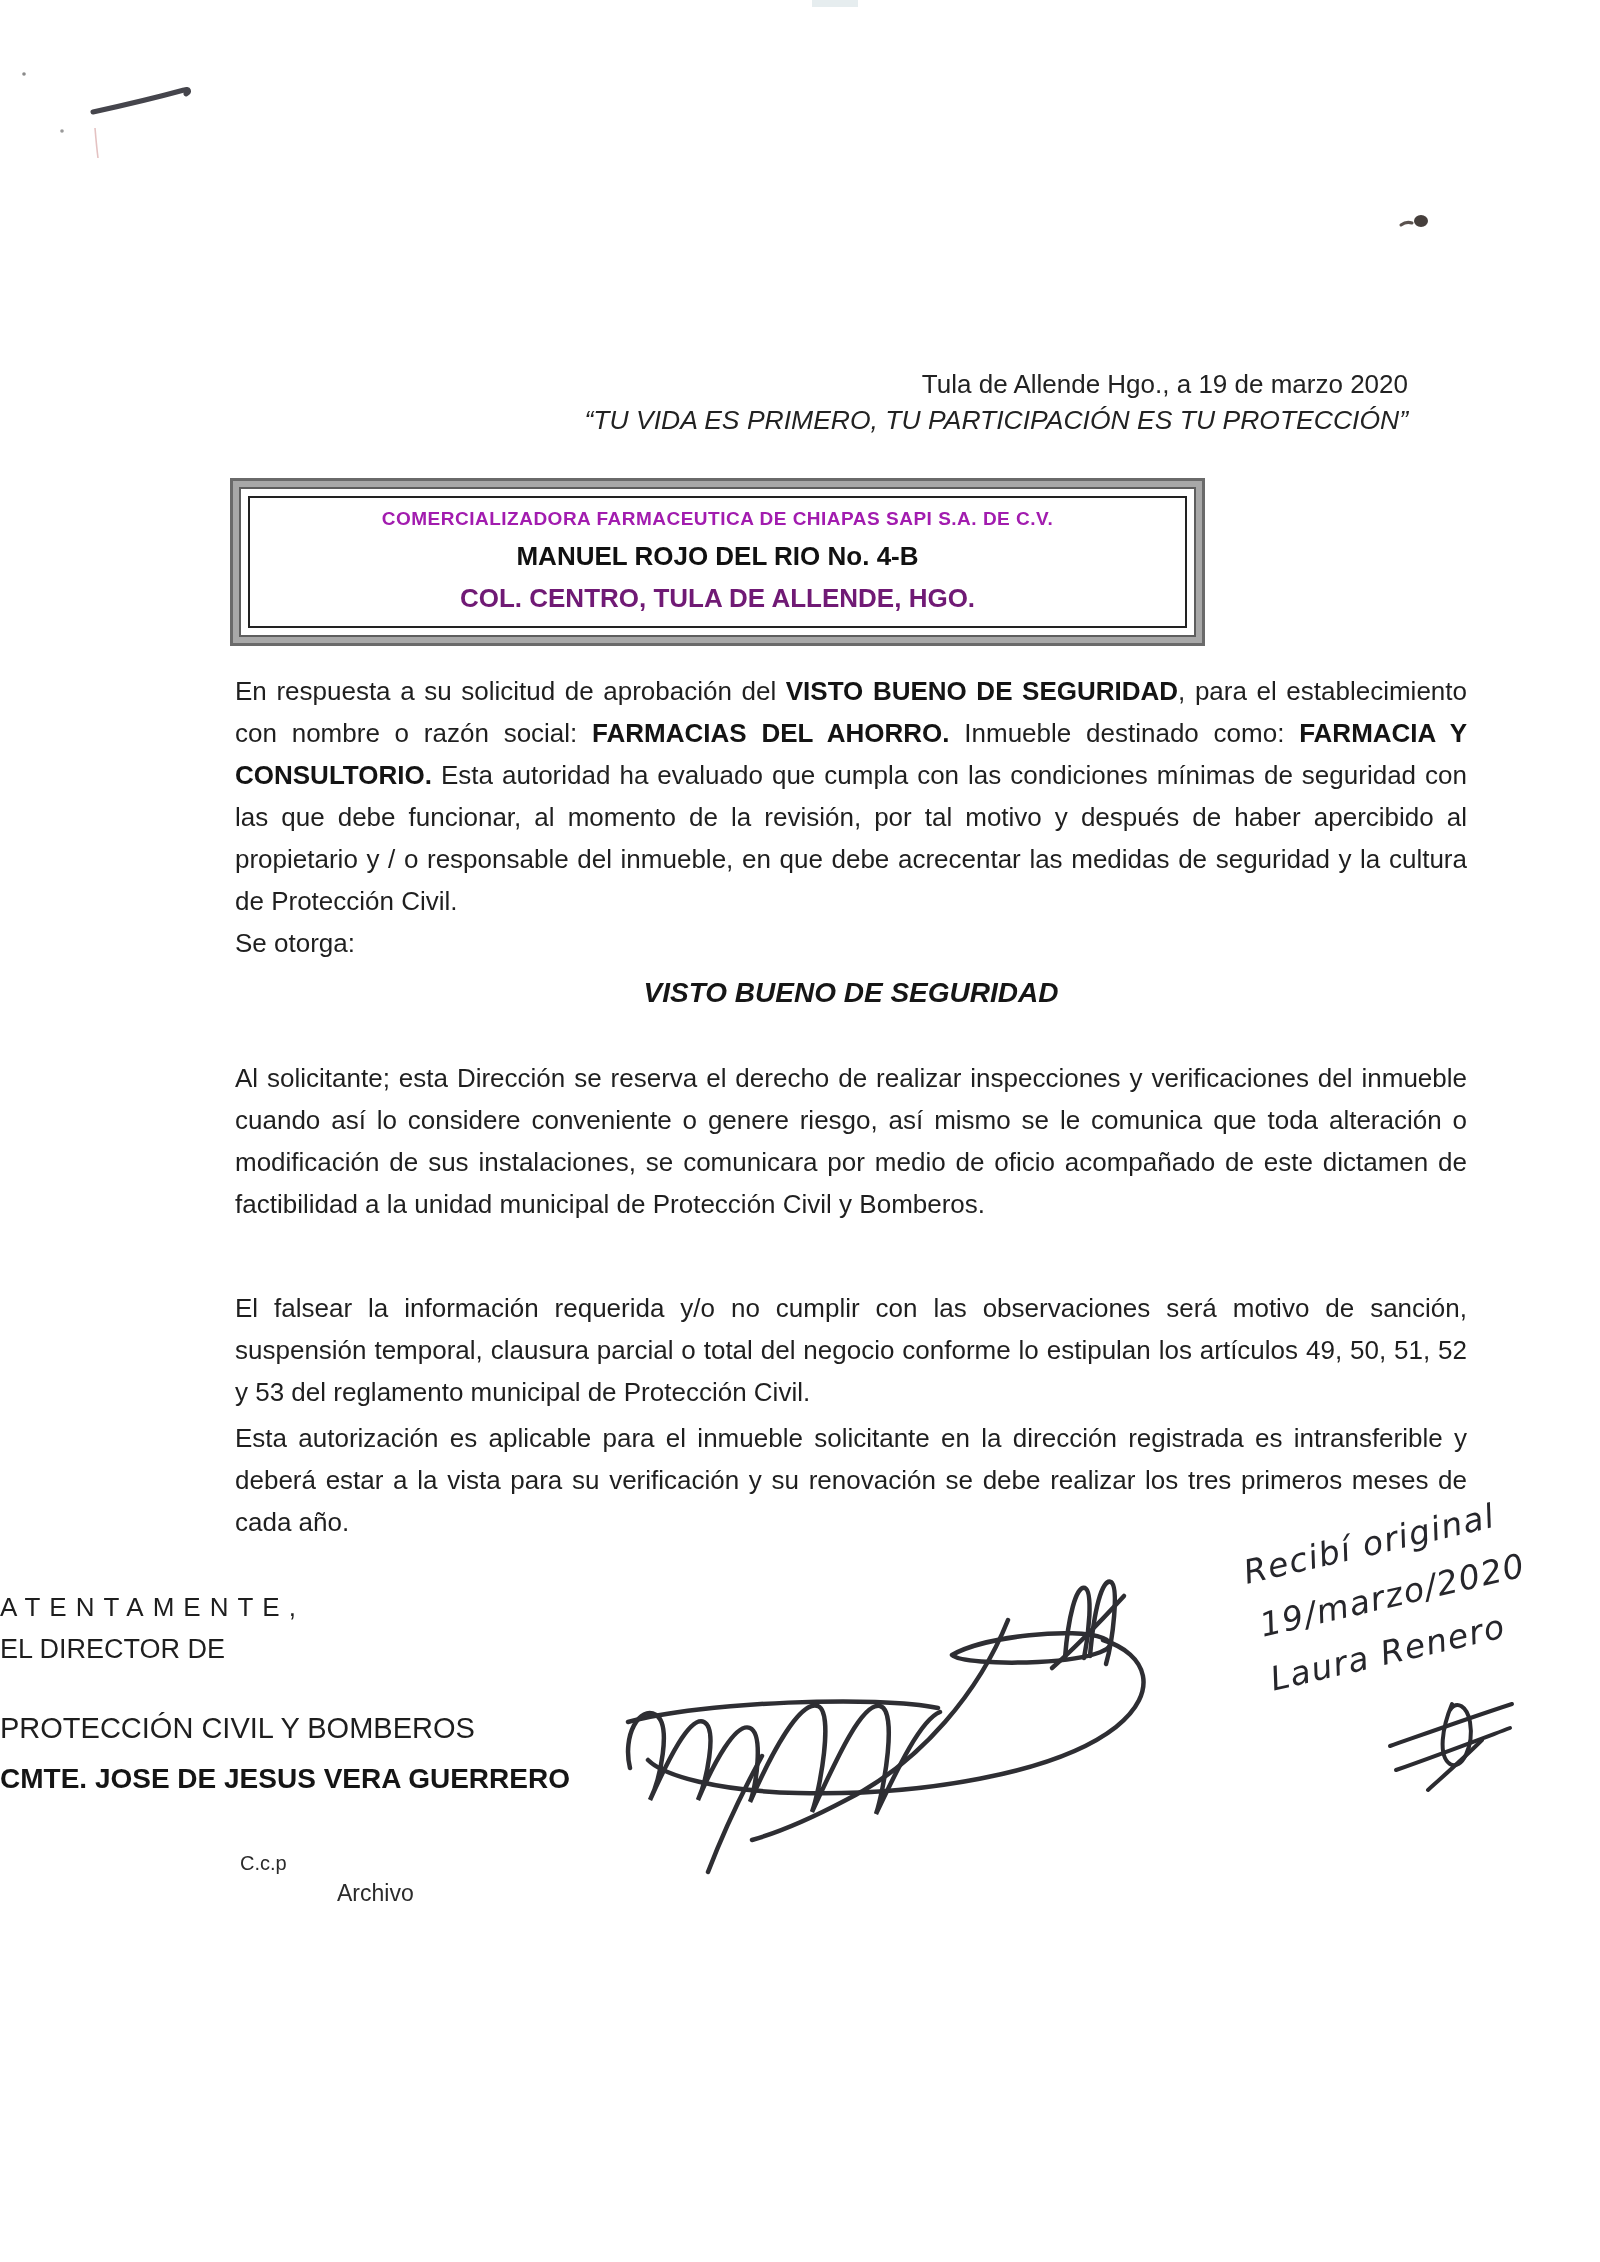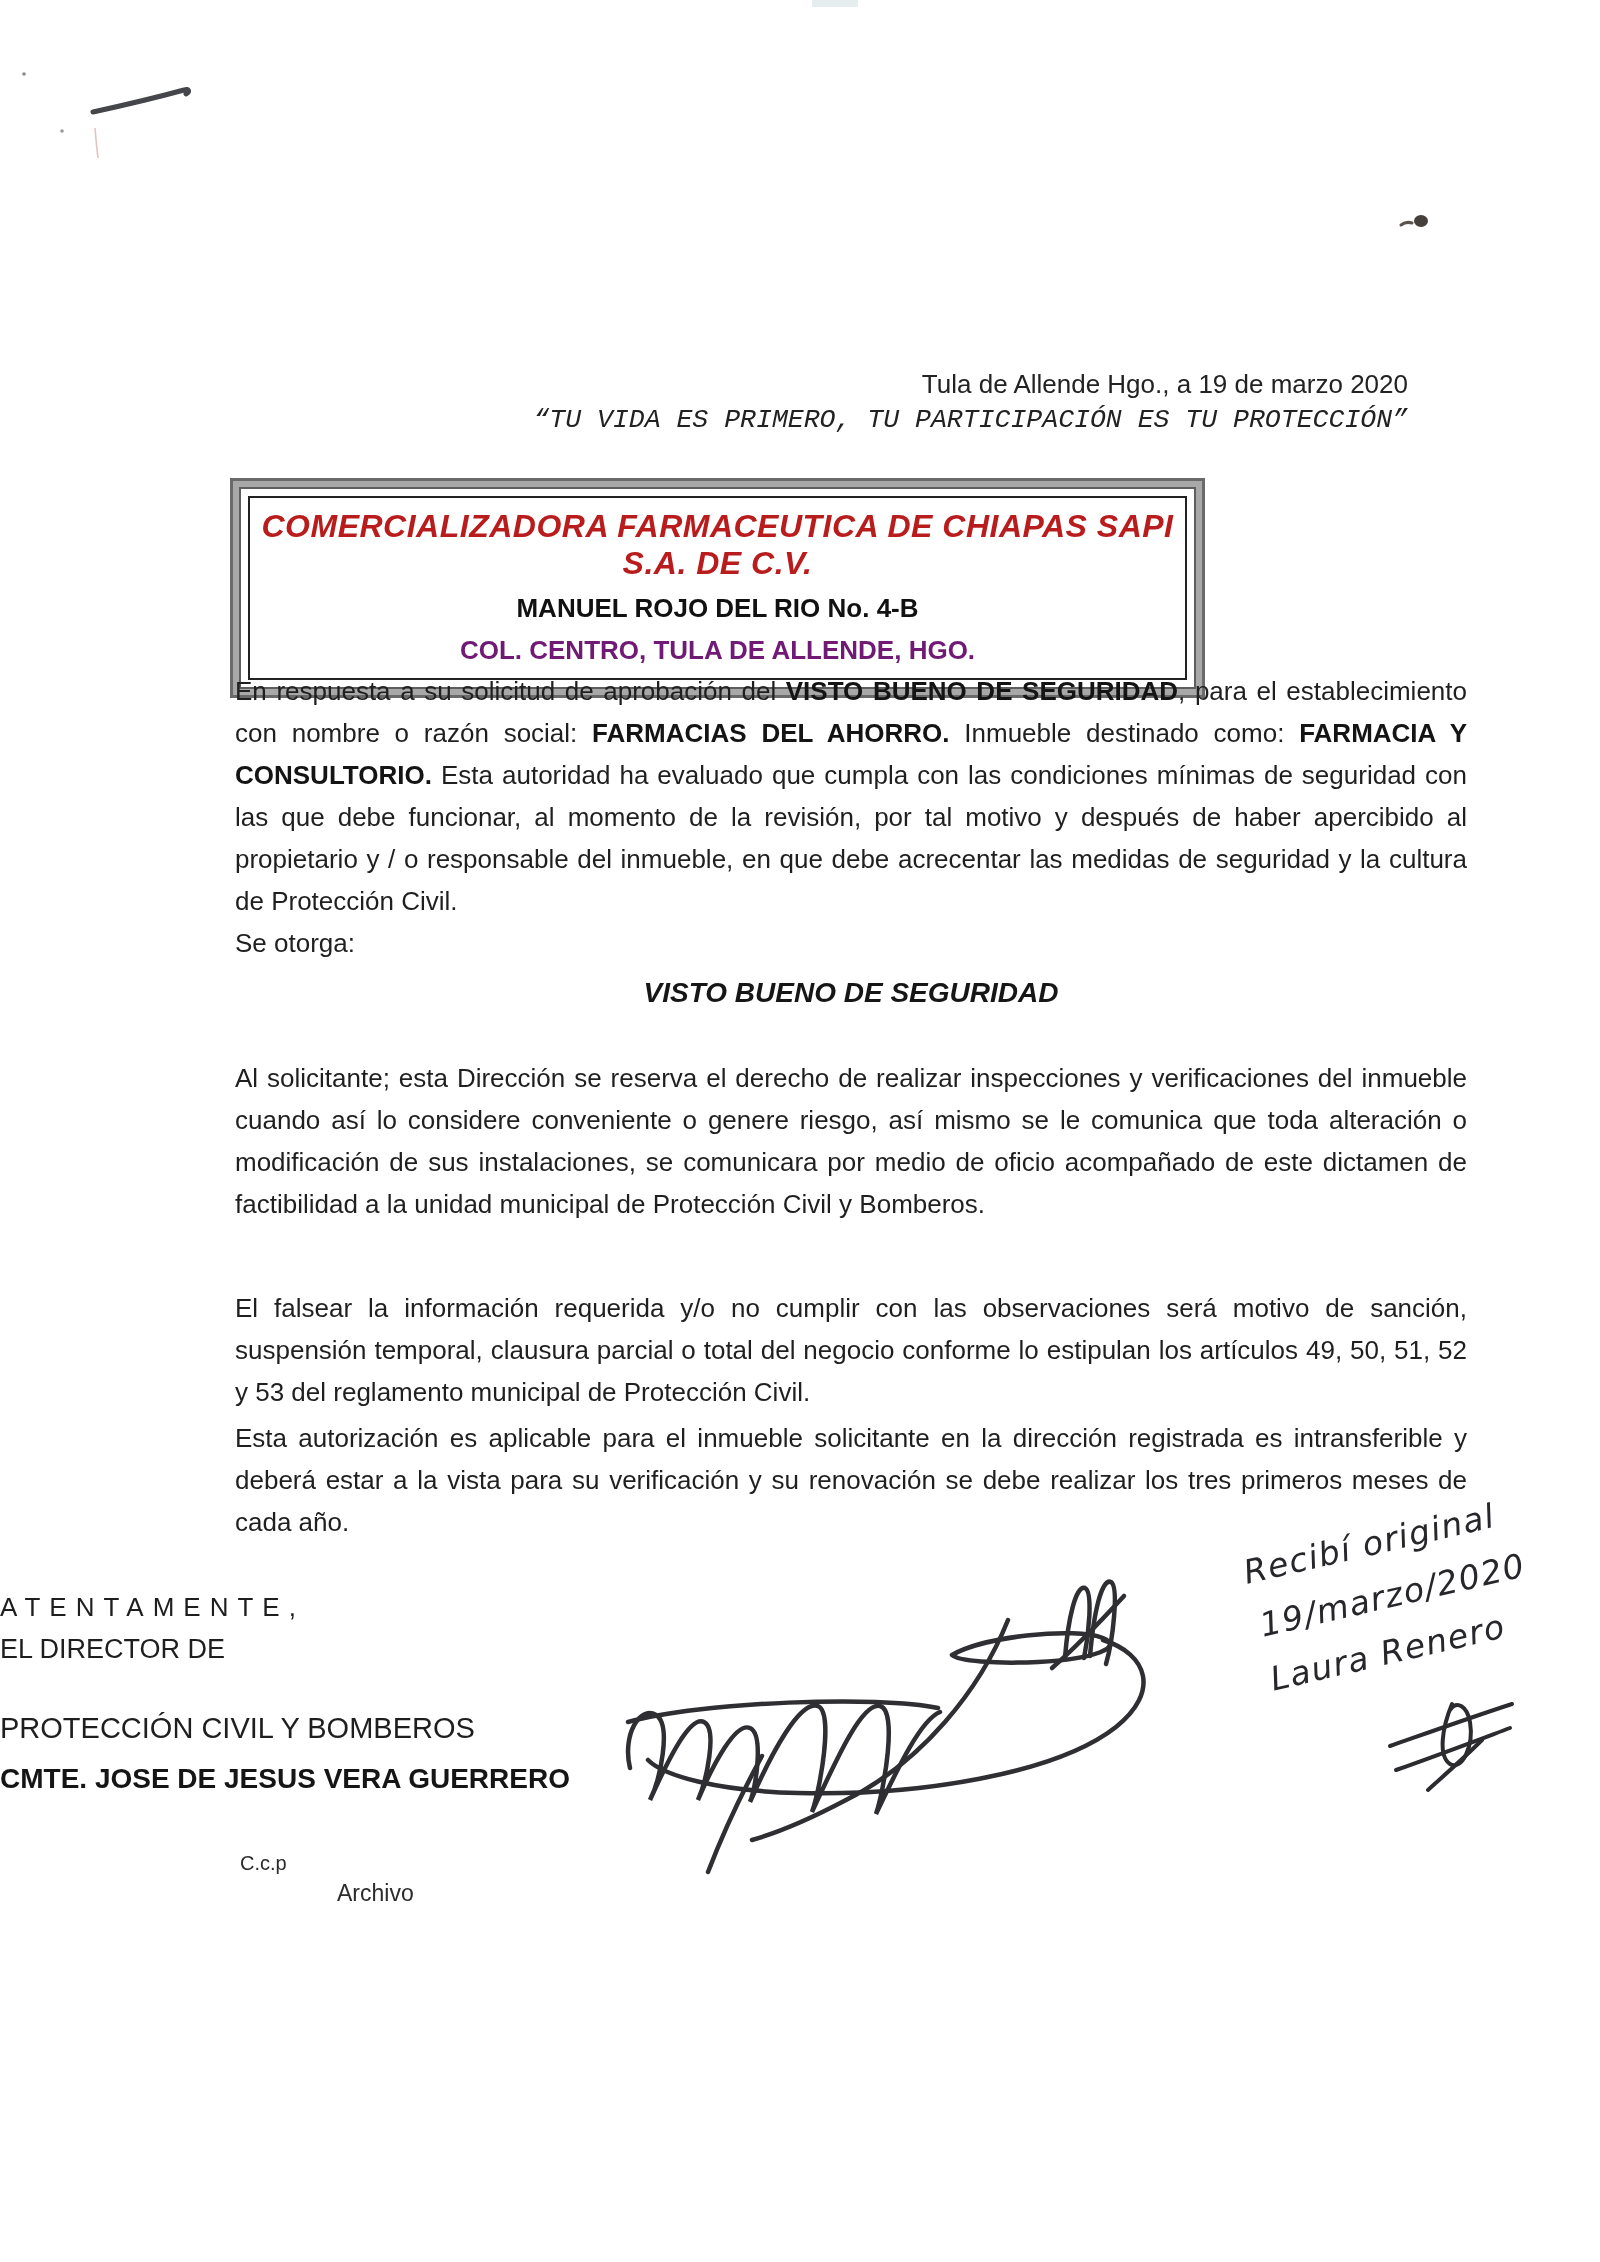--- a/index.html
+++ b/index.html
@@ -5,26 +5,26 @@
   html,body{margin:0;padding:0;background:#e9e9e9;}
   .page{
     position:relative;width:1600px;height:2262px;background:#ffffff;
     font-family:"Liberation Sans", sans-serif;color:#1f1f1f;overflow:hidden;
     margin:0 auto;
   }
   .abs{position:absolute;}
   
   .date-block{top:366px;right:192px;text-align:right;line-height:36px;}
   .date-line{font-size:26px;color:#222;}
-  .slogan-line{font-size:26.5px;font-style:italic;color:#222;font-family:Liberation Mono, monospace;}
+  .slogan-line{font-size:26.5px;font-style:italic;color:#222;}
   
   .lh-outer{top:478px;left:230px;width:975px;border:3px solid #6a6a6a;background:#a8a8a8;padding:6px;box-sizing:border-box;}
   .lh-mid{background:#ffffff;border:2px solid #5e5e5e;padding:7px;}
   .lh-inner{border:2px solid #222;padding:10px 8px 12px 8px;text-align:center;}
-  .lh-line1{font-size:32px;font-weight:bold;letter-spacing:.5px;color:#b91c1c;font-style:italic;}
+  .lh-line1{font-size:19px;font-weight:bold;letter-spacing:.5px;color:#a21caf;}
   .lh-line2{font-size:26px;font-weight:bold;margin-top:11px;color:#111;}
   .lh-line3{font-size:26px;font-weight:bold;margin-top:11px;color:#701a75;}
   
   .para{left:235px;width:1232px;font-size:26px;line-height:42px;text-align:justify;color:#1f1f1f;}
   .p1{top:670px;}
   .p1 .se-otorga{text-align:left;}
   .heading{top:977px;left:235px;width:1232px;text-align:center;font-size:28px;font-weight:bold;font-style:italic;color:#161616;}
   .p2{top:1057px;}
   .p3{top:1287px;}
   .p4{top:1417px;}

